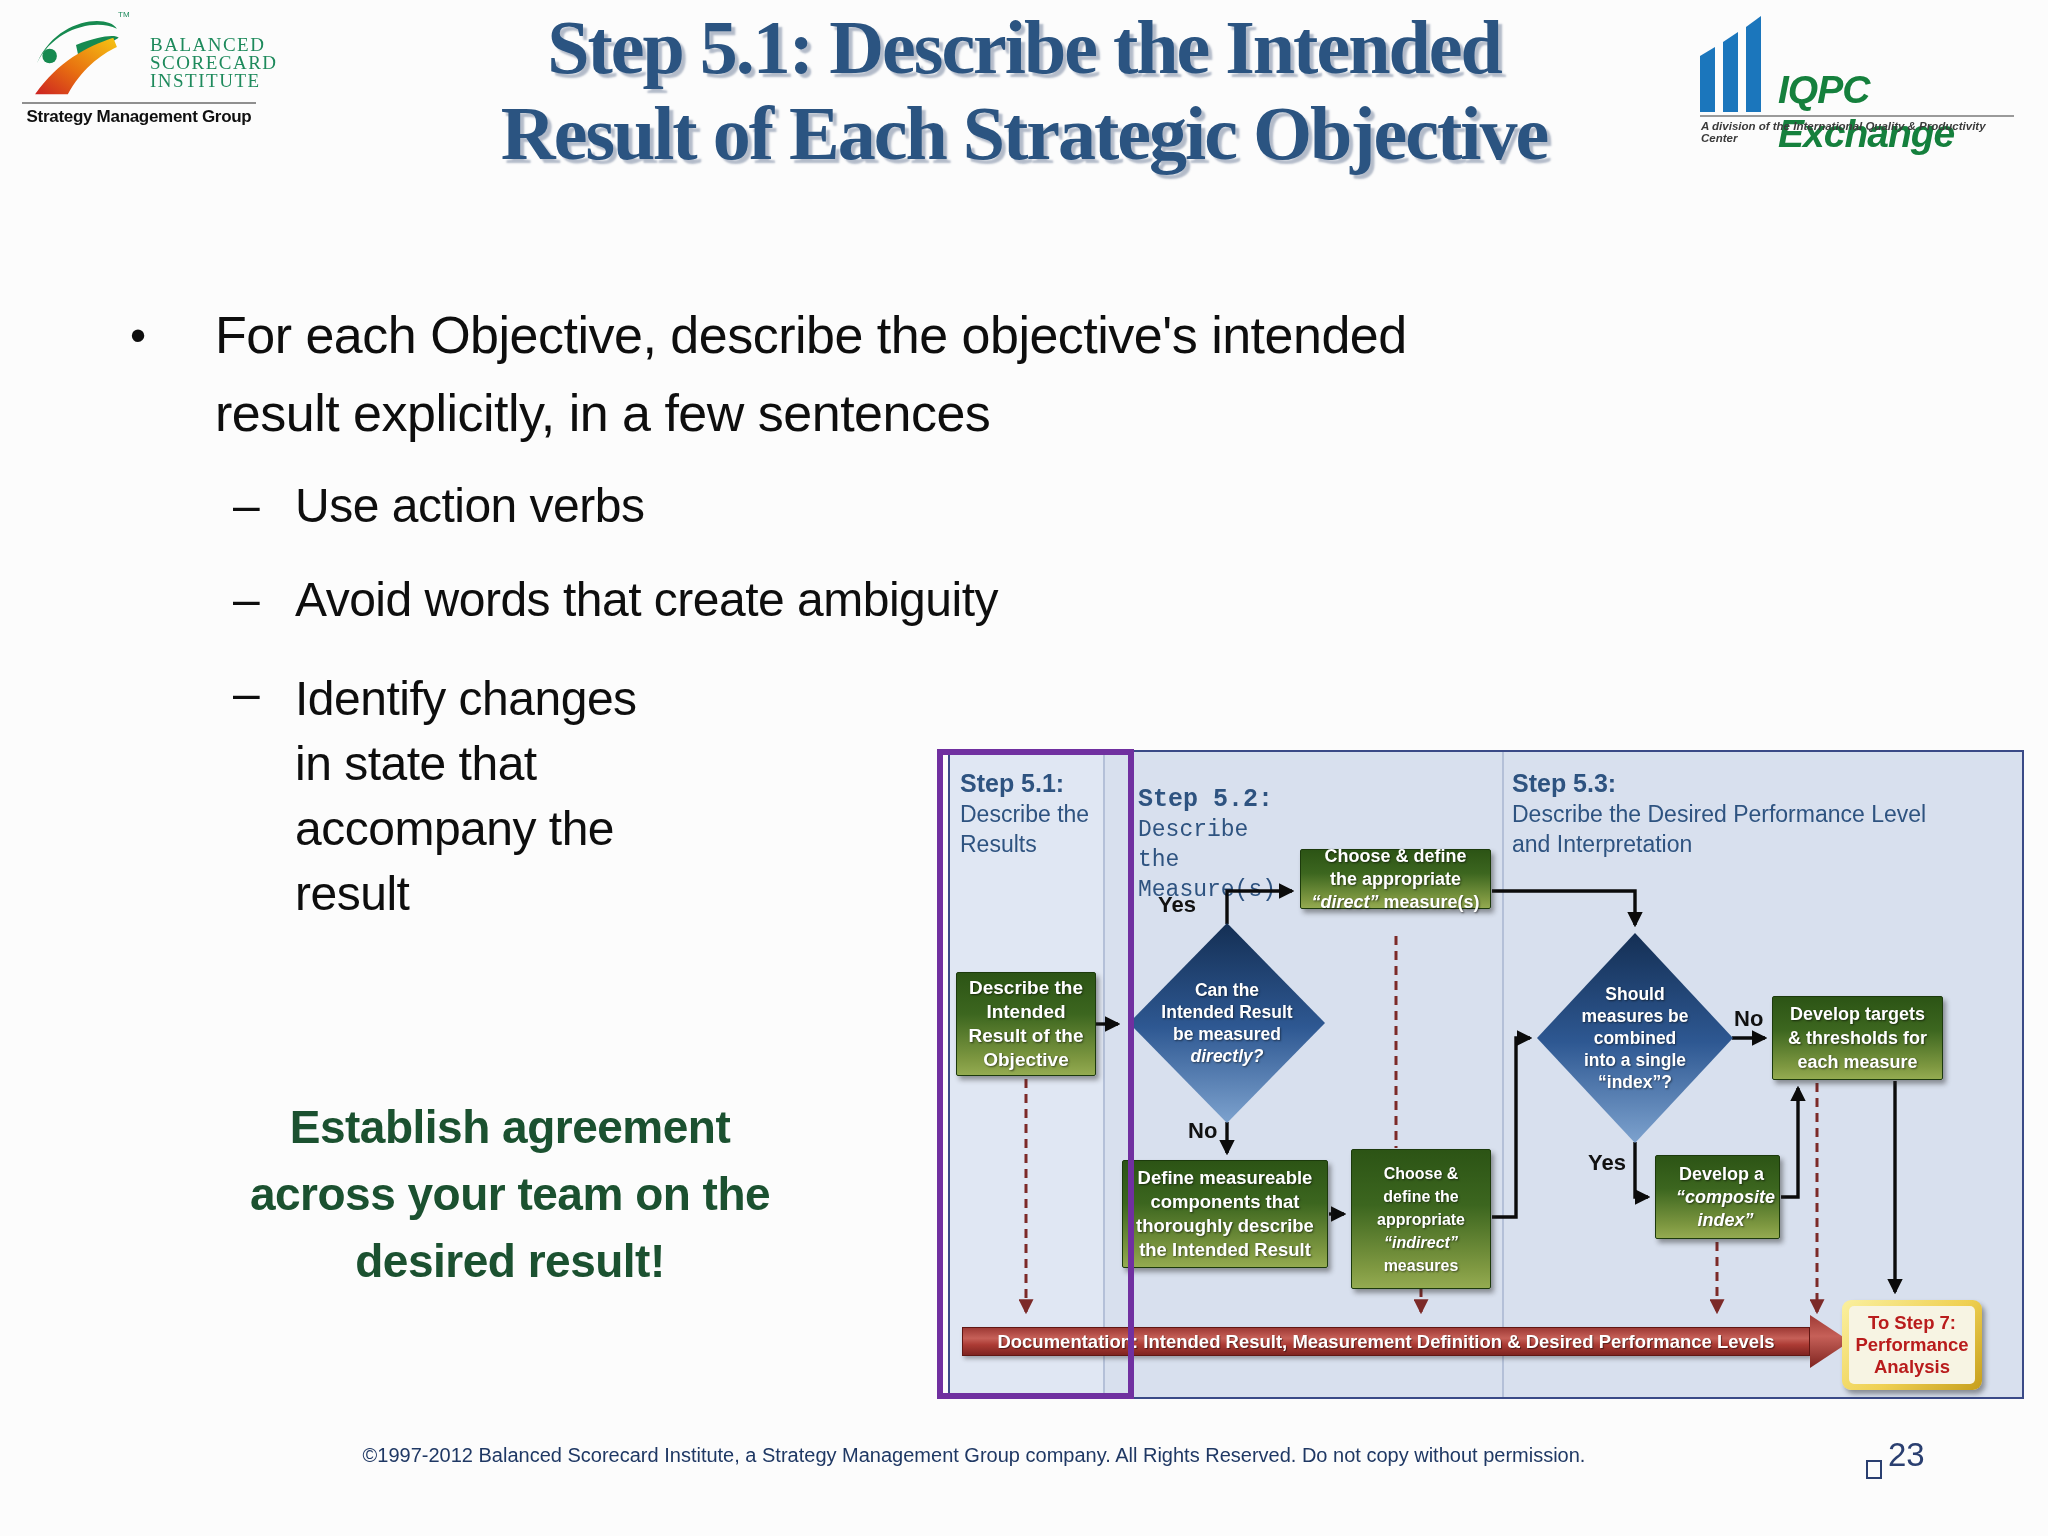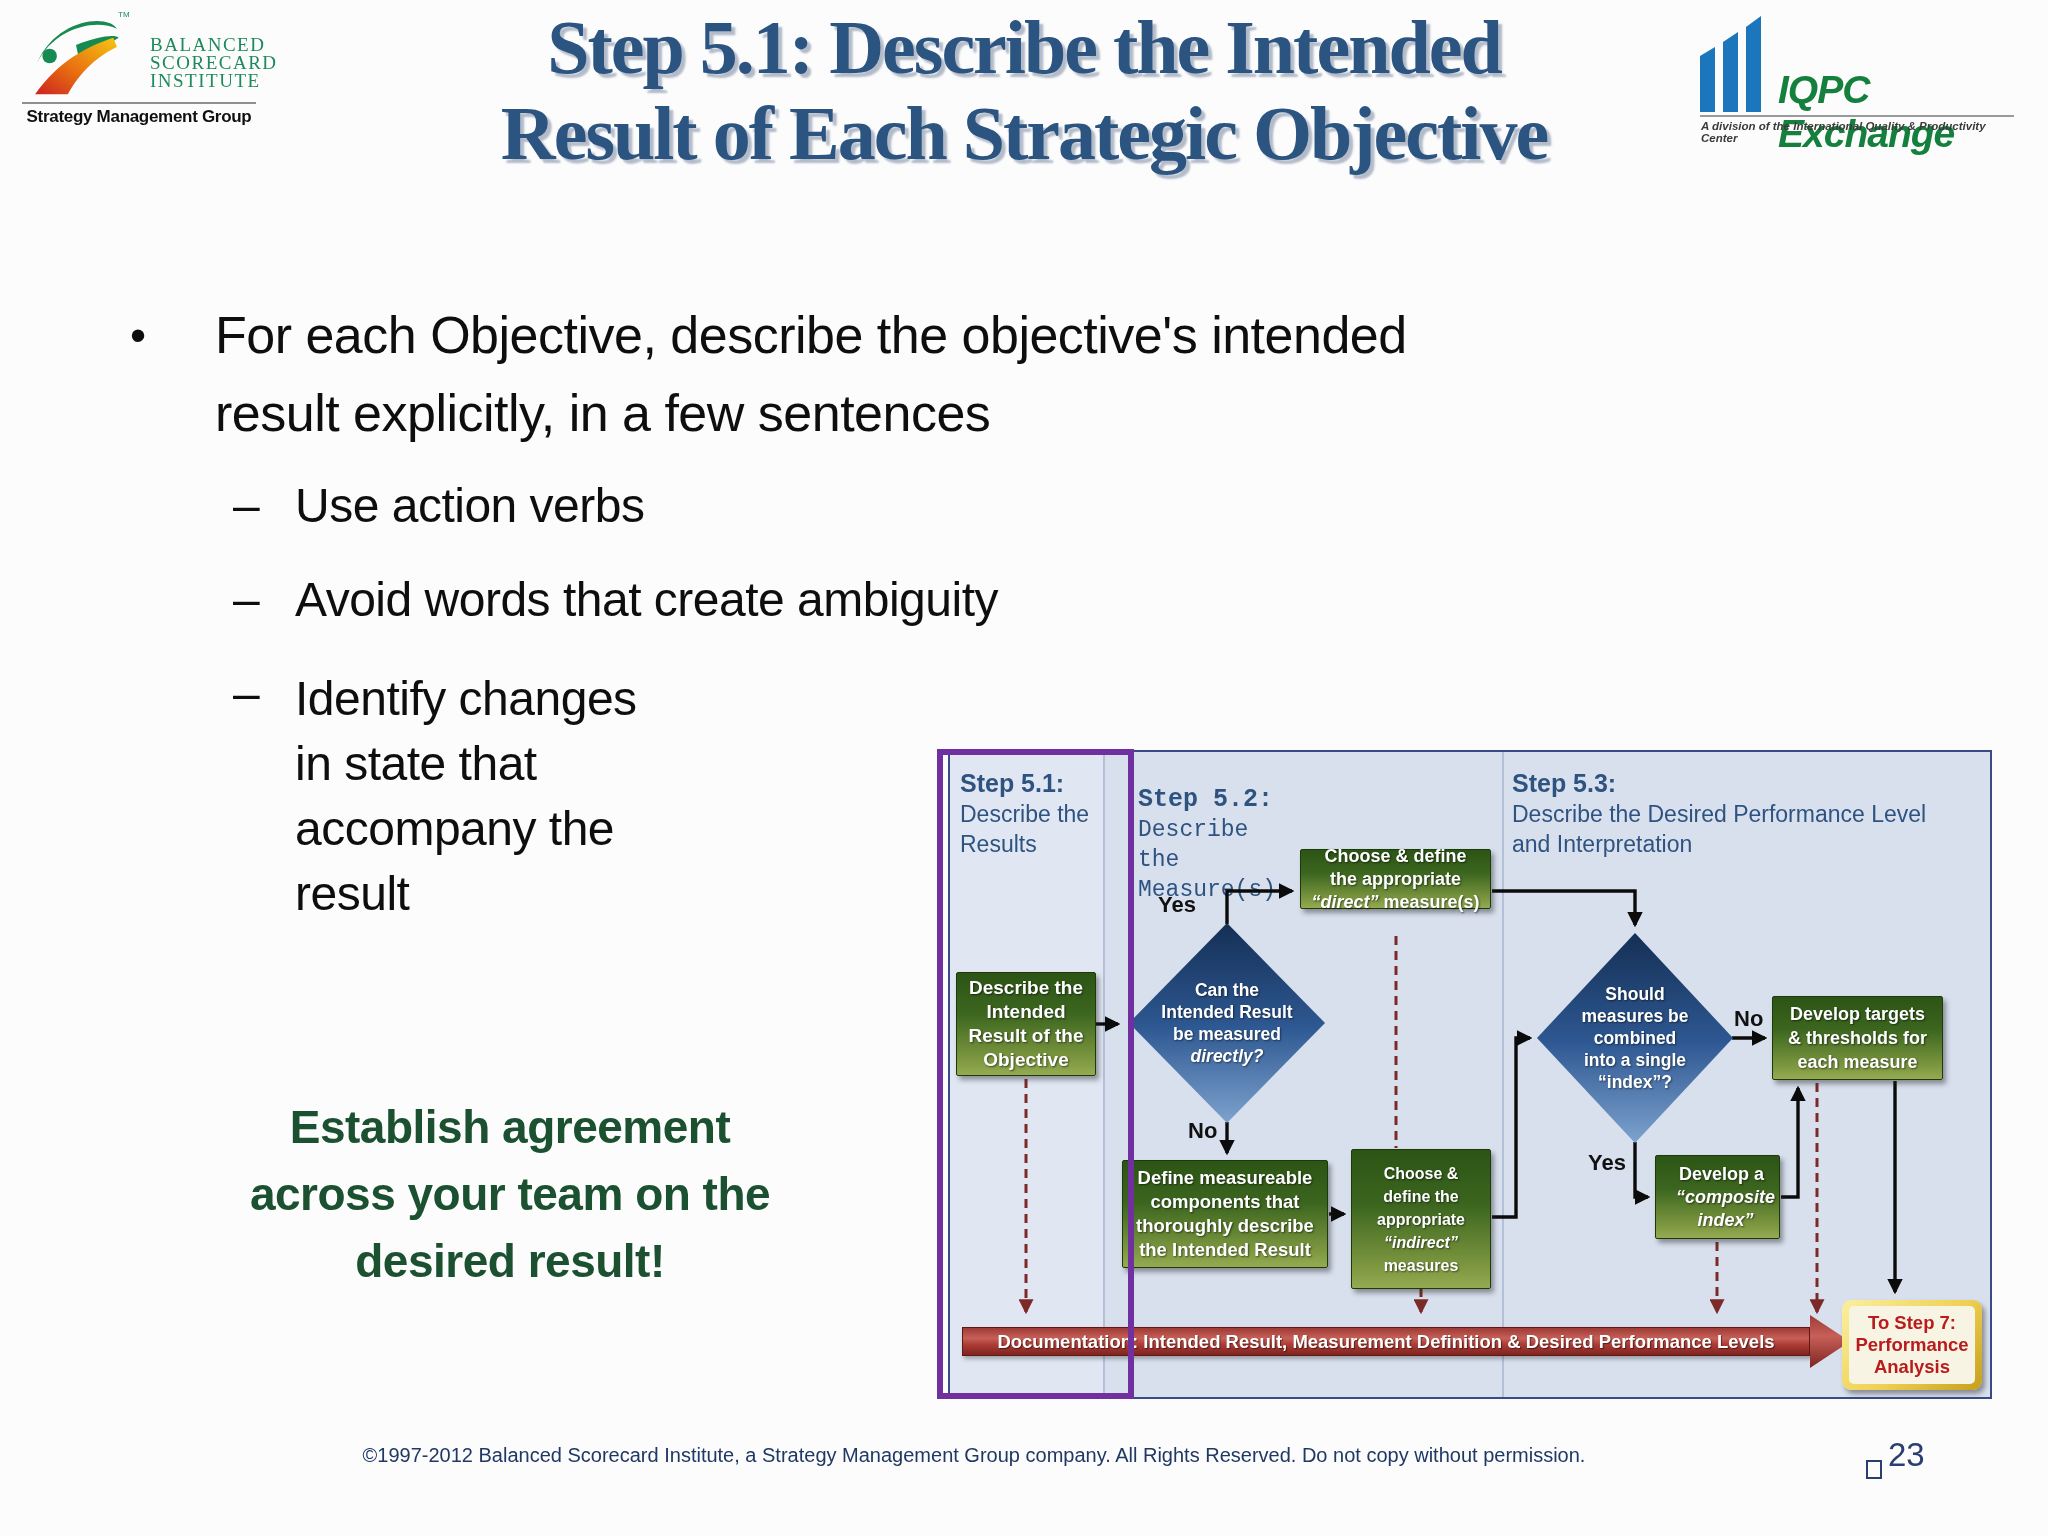--- a/index.html
+++ b/index.html
@@ -50,21 +50,21 @@
 
   
   .copyright { position:absolute; left:74px; top:1444px; width:1800px; text-align:center;
     font-size:20px; color:#1f3864; }
   .pagenum { position:absolute; left:1888px; top:1436px; font-size:33px; color:#2a3f70; }
   .pagesq { position:absolute; left:1866px; top:1460px; width:12px; height:15px;
     border:2.5px solid #2a3f70; background:transparent; }
 
   
   .fc { position:absolute; left:948px; top:750px; width:1040px; height:645px;
-    background:#d8e0ee; border:2.5px solid #3a4a87; box-sizing:content-box; }
+    background:#d8e0ee; border:2.5px solid #3a4a87; box-sizing:content-box;padding-left:32px; }
   .fc-col1 { position:absolute; left:0; top:0; width:153px; height:100%; background:#e0e7f3; z-index:1; }
   .fc-divider { position:absolute; top:0; width:2px; height:100%; background:#b4c0d8; z-index:2; }
   .purple-frame { position:absolute; left:-13px; top:-3px; width:197px; height:650px;
     box-sizing:border-box; border:6px solid #7030a0; z-index:40; }
 
   .fch { position:absolute; color:#2e5380; z-index:5; }
   .fch .step { font-weight:bold; font-size:25px; line-height:31px; }
   .fch .lines div { font-size:23px; line-height:30px; }
 
   svg.connect { position:absolute; left:0; top:0; z-index:8; }

